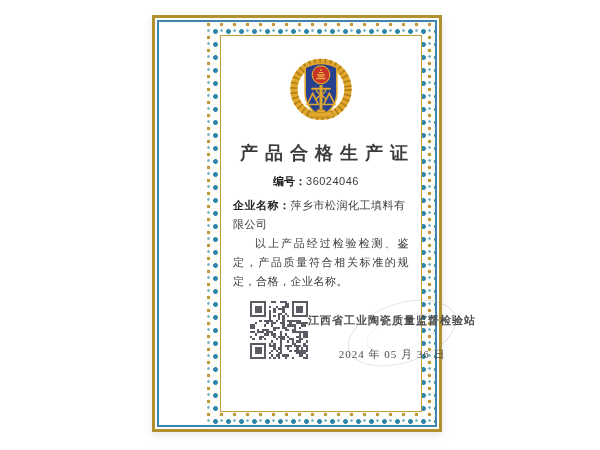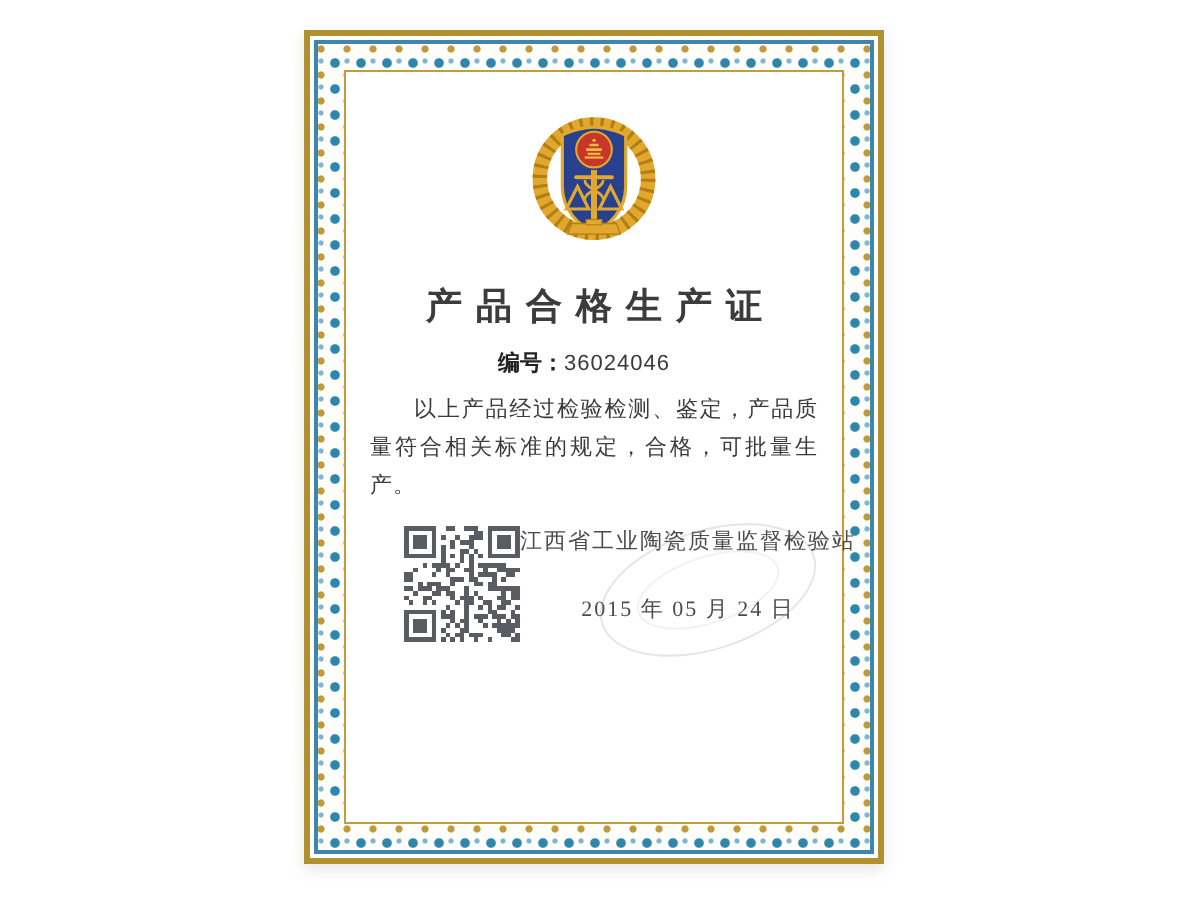--- a/index.html
+++ b/index.html
@@ -11,20 +11,21 @@
   .cert{
     position:absolute;left:152px;top:15px;width:290px;height:417px;
     box-sizing:border-box;background:#fff;
     border:3px solid #b1902f;
     padding:2px;
     box-shadow:0 3px 7px rgba(120,120,120,.18);
   }
   .blue-frame{
     box-sizing:border-box;width:100%;height:100%;
     border:2px solid #3e86ae;
+    padding-left:48px;
   }
   .ornament{
     box-sizing:border-box;width:100%;height:100%;
     padding:13px;background-color:#fdfdfa;
     background-image:
       radial-gradient(circle, #2e86ab 2.1px, rgba(46,134,171,0) 2.7px),
       radial-gradient(circle, #bf9a3a 1.5px, rgba(191,154,58,0) 2.1px),
       radial-gradient(circle, #7fb6cc 1px, rgba(127,182,204,0) 1.6px);
     background-size:13px 13px,13px 13px,13px 13px;
     background-position:2px 3px,8px 9px,8px 2px;
@@ -49,21 +50,21 @@
   .body-text{margin-top:7px;font-size:11px;color:#3a3a3a;line-height:19px;letter-spacing:.5px;}
   .field .lbl{font-weight:bold;color:#222;}
   .statement{text-indent:2em;text-align:justify;}
   .validity .lbl{font-weight:bold;color:#222;}
   .bottom-row{
     margin-top:10px;display:flex;align-items:flex-start;position:relative;
   }
   .qr{width:58px;height:58px;margin-left:17px;flex:0 0 auto;}
   .issue-block{flex:1;text-align:center;position:relative;}
   .issuer{
-    margin-top:0;font-size:11px;color:#4c4c4c;letter-spacing:1px;white-space:nowrap;
+    margin-top:12px;font-size:11px;color:#4c4c4c;letter-spacing:1px;white-space:nowrap;font-weight:bold;
   }
   .issue-date{
     margin-top:19px;font-size:11px;color:#4c4c4c;letter-spacing:1px;
   }
   .seal-watermark{
     position:absolute;left:38px;top:2px;width:110px;height:58px;
     border:1.5px solid rgba(160,160,170,.28);border-radius:50%;
     transform:rotate(-18deg);pointer-events:none;
   }
   .seal-watermark:after{
@@ -106,21 +107,24 @@
           </svg>
         </div>
 
         <div class="title">产品合格生产证</div>
 
         <div class="serial">
           <span class="lbl">编号：</span><span class="num">36024046</span>
         </div>
 
         <div class="body-text">
-          <div class="statement">以上产品经过检验检测、鉴定，产品质量符合相关标准的规定，合格，可批量生产。</div>
+          <div class="field">
+            <span class="lbl">企业名称：</span><span>萍乡市松润化工填料有限公司</span>
+          </div>
+          <div class="statement">以上产品经过检验检测、鉴定，产品质量符合相关标准的规定，合格，企业名称。</div>
         </div>
 
         <div class="bottom-row">
           <svg id="qr-svg" class="qr" viewBox="0 0 25 25" shape-rendering="crispEdges">
               <rect x="0" y="0" width="1" height="1" fill="#5b5b63"></rect>
               <rect x="1" y="0" width="1" height="1" fill="#5b5b63"></rect>
               <rect x="2" y="0" width="1" height="1" fill="#5b5b63"></rect>
               <rect x="3" y="0" width="1" height="1" fill="#5b5b63"></rect>
               <rect x="4" y="0" width="1" height="1" fill="#5b5b63"></rect>
               <rect x="5" y="0" width="1" height="1" fill="#5b5b63"></rect>
@@ -412,20 +416,20 @@
               <rect x="10" y="24" width="1" height="1" fill="#5b5b63"></rect>
               <rect x="12" y="24" width="1" height="1" fill="#5b5b63"></rect>
               <rect x="15" y="24" width="1" height="1" fill="#5b5b63"></rect>
               <rect x="18" y="24" width="1" height="1" fill="#5b5b63"></rect>
               <rect x="23" y="24" width="1" height="1" fill="#5b5b63"></rect>
               <rect x="24" y="24" width="1" height="1" fill="#5b5b63"></rect>
             </svg>
           <div class="issue-block">
             <div class="seal-watermark"></div>
             <div class="issuer">江西省工业陶瓷质量监督检验站</div>
-            <div class="issue-date">2015 年 05 月 24 日</div>
+            <div class="issue-date">2024 年 05 月 36 日</div>
           </div>
         </div>
 
       </div>
     </div>
   </div>
 </div>
 
 </body></html>

